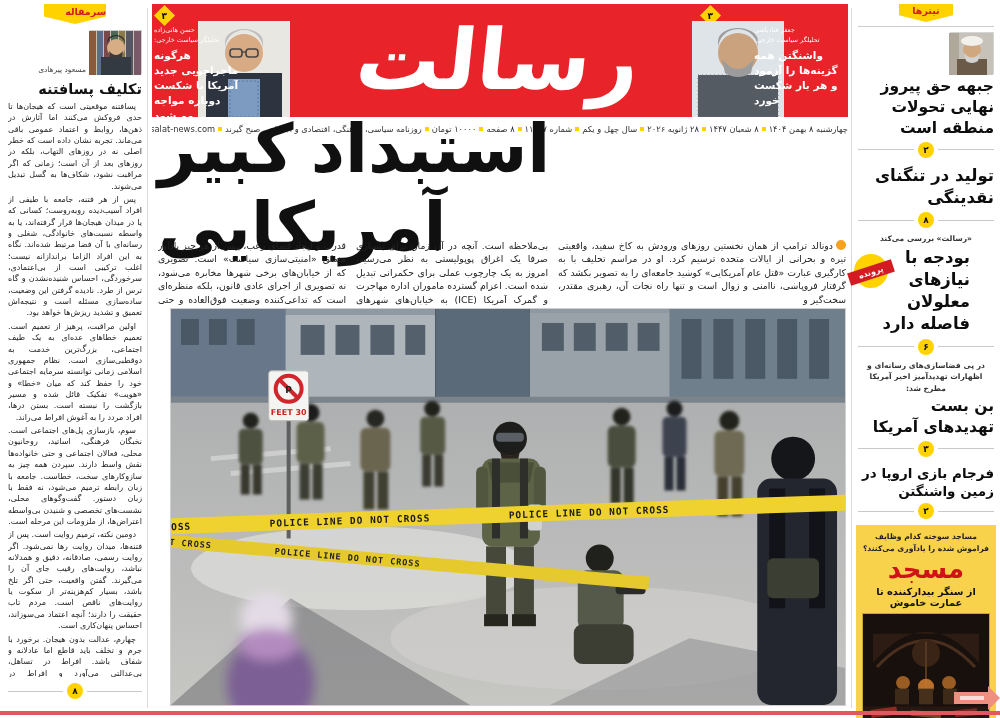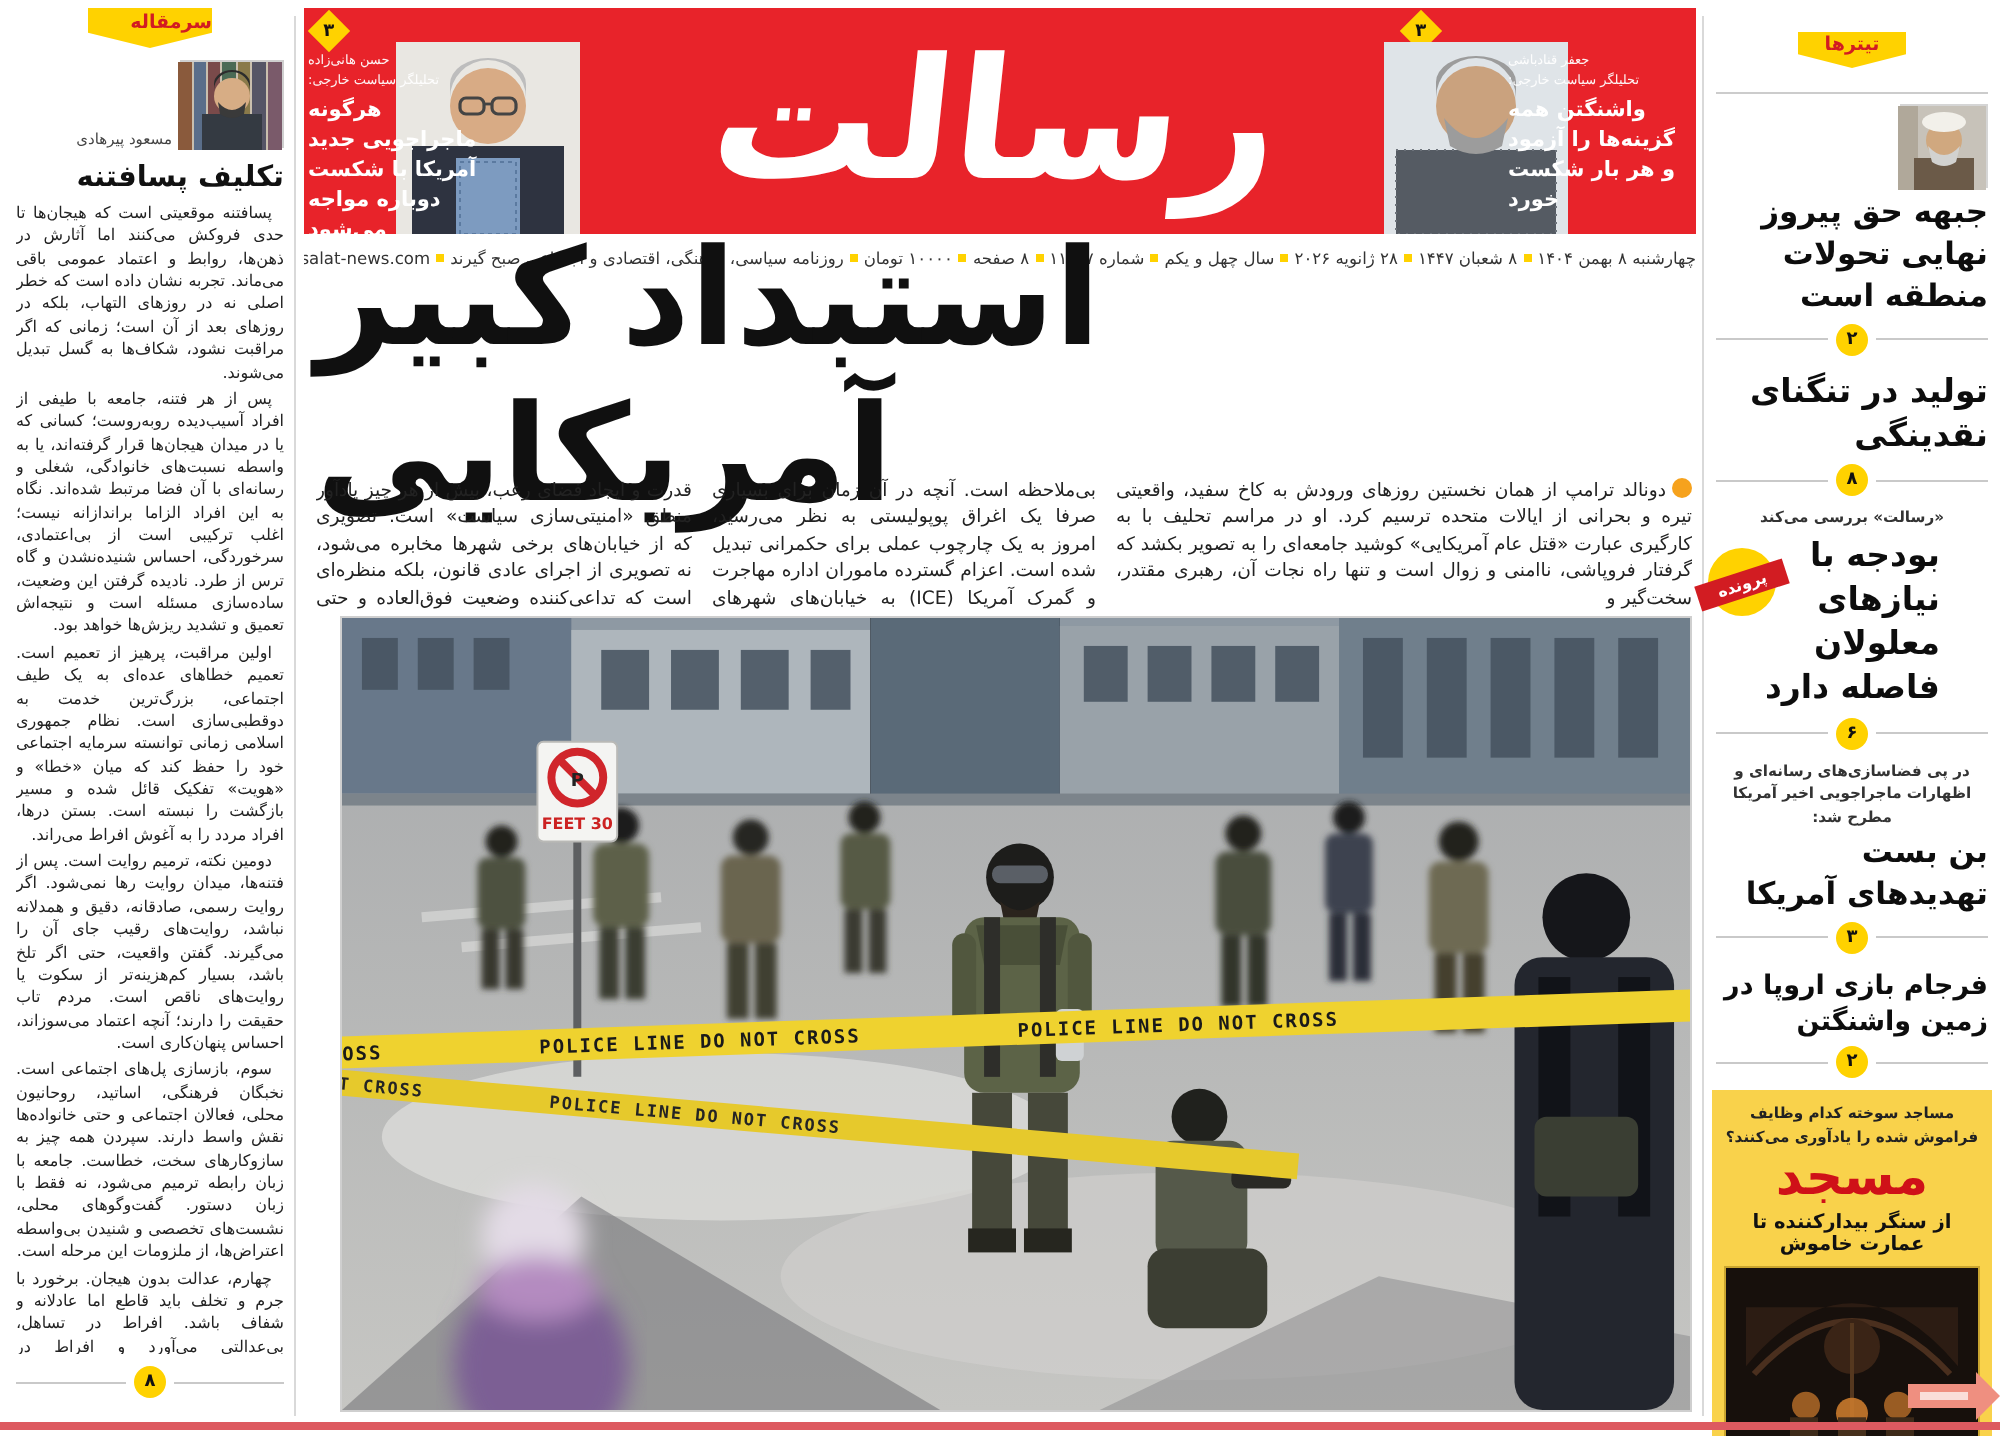--- a/index.html
+++ b/index.html
@@ -64,21 +64,21 @@
   #lead .c2 { width:192px; }
   #lead .c3 { width:188px; }
   .lead-bullet { display:inline-block; width:10px; height:10px; border-radius:50%; background:#f6a21d; margin-left:3px; vertical-align:-1px; }
 
   
   #main-photo { position:absolute; top:308px; left:170px; width:676px; height:398px; border:1px solid #cfcfcf; background:#b7b9ba; }
   #main-photo svg { display:block; width:100%; height:100%; }
 
   
   #sidebar { position:absolute; top:4px; left:856px; width:140px; height:708px; }
-  #sidebar .tag { width:54px; height:18px; margin:12px auto; font-size:9.5px; line-height:13px; }
+  #sidebar .tag { width:54px; height:18px; margin:0 auto; font-size:9.5px; line-height:13px; }
   #sidebar .toprule { height:1px; background:#cccccc; margin:4px 2px 0 2px; }
   .sb-item { padding:5px 2px 0 2px; }
   .sb-kicker { font-size:7.6px; font-weight:bold; color:#333; text-align:center; line-height:1.5; }
   .sb-head { font-weight:bold; color:#0d0d0d; text-align:right; line-height:1.35; margin-top:2px; }
   #sb1-row { display:flex; gap:4px; align-items:center; }
   #sb1-row .sb-kicker { flex:1; }
   #sb1-photo { width:44px; height:42px; flex:0 0 auto; border:1px solid #d5d5d5; }
   .h-lg { font-size:15.5px; }
   .h-xl { font-size:16.5px; }
   .h-md { font-size:13.5px; }
@@ -124,22 +124,22 @@
           <path d="M20 20 q7 8 14 0 l-1 6 q-6 4 -12 0 z" fill="#3a3a3a"></path>
         </svg>
       </div>
       <div id="ed-author">مسعود پیرهادی</div>
     </div>
     <div id="ed-title">تکلیف پسافتنه</div>
     <div id="ed-body">
       <p>پسافتنه موقعیتی است که هیجان‌ها تا حدی فروکش می‌کنند اما آثارش در ذهن‌ها، روابط و اعتماد عمومی باقی می‌ماند. تجربه نشان داده است که خطر اصلی نه در روزهای التهاب، بلکه در روزهای بعد از آن است؛ زمانی که اگر مراقبت نشود، شکاف‌ها به گسل تبدیل می‌شوند.</p>
       <p>پس از هر فتنه، جامعه با طیفی از افراد آسیب‌دیده روبه‌روست؛ کسانی که یا در میدان هیجان‌ها قرار گرفته‌اند، یا به واسطه نسبت‌های خانوادگی، شغلی و رسانه‌ای با آن فضا مرتبط شده‌اند. نگاه به این افراد الزاما براندازانه نیست؛ اغلب ترکیبی است از بی‌اعتمادی، سرخوردگی، احساس شنیده‌نشدن و گاه ترس از طرد. نادیده گرفتن این وضعیت، ساده‌سازی مسئله است و نتیجه‌اش تعمیق و تشدید ریزش‌ها خواهد بود.</p>
       <p>اولین مراقبت، پرهیز از تعمیم است. تعمیم خطاهای عده‌ای به یک طیف اجتماعی، بزرگ‌ترین خدمت به دوقطبی‌سازی است. نظام جمهوری اسلامی زمانی توانسته سرمایه اجتماعی خود را حفظ کند که میان «خطا» و «هویت» تفکیک قائل شده و مسیر بازگشت را نبسته است. بستن درها، افراد مردد را به آغوش افراط می‌راند.</p>
+      <p>سوم، بازسازی پل‌های اجتماعی است. نخبگان فرهنگی، اساتید، روحانیون محلی، فعالان اجتماعی و حتی خانواده‌ها نقش واسط دارند. سپردن همه چیز به سازوکارهای سخت، خطاست. جامعه با زبان رابطه ترمیم می‌شود، نه فقط با زبان دستور. گفت‌وگوهای محلی، نشست‌های تخصصی و شنیدن بی‌واسطه اعتراض‌ها، از ملزومات این مرحله است.</p>
       <p>دومین نکته، ترمیم روایت است. پس از فتنه‌ها، میدان روایت رها نمی‌شود. اگر روایت رسمی، صادقانه، دقیق و همدلانه نباشد، روایت‌های رقیب جای آن را می‌گیرند. گفتن واقعیت، حتی اگر تلخ باشد، بسیار کم‌هزینه‌تر از سکوت یا روایت‌های ناقص است. مردم تاب حقیقت را دارند؛ آنچه اعتماد می‌سوزاند، احساس پنهان‌کاری است.</p>
-      <p>سوم، بازسازی پل‌های اجتماعی است. نخبگان فرهنگی، اساتید، روحانیون محلی، فعالان اجتماعی و حتی خانواده‌ها نقش واسط دارند. سپردن همه چیز به سازوکارهای سخت، خطاست. جامعه با زبان رابطه ترمیم می‌شود، نه فقط با زبان دستور. گفت‌وگوهای محلی، نشست‌های تخصصی و شنیدن بی‌واسطه اعتراض‌ها، از ملزومات این مرحله است.</p>
       <p>چهارم، عدالت بدون هیجان. برخورد با جرم و تخلف باید قاطع اما عادلانه و شفاف باشد. افراط در تساهل، بی‌عدالتی می‌آورد و افراط در سخت‌گیری، کینه می‌سازد. نظام زمانی مقتدر است که عدالتش قابل فهم و قابل دفاع برای افکار عمومی باشد.</p>
     </div>
     <div class="pgrow">
         <div class="ln"></div>
       <div class="pgbadge">۸</div>
       <div class="ln"></div>
       </div>
   </div>
 
   <div class="vrule" style="right:852px; top:8px; height:700px;"></div>
@@ -418,21 +418,21 @@
       </div>
       <div class="sb-head h-xl" style="padding-right:24px;">بودجه با نیازهای معلولان فاصله دارد</div>
       <div class="pgrow">
           <div class="ln"></div>
           <div class="pgbadge">۶</div>
           <div class="ln"></div>
         </div>
     </div>
 
     <div class="sb-item">
-      <div class="sb-kicker">در پی فضاسازی‌های رسانه‌ای و اظهارات ماجراجویی اخیر آمریکا مطرح شد:</div>
+      <div class="sb-kicker">در پی فضاسازی‌های رسانه‌ای و اظهارات تهدیدآمیز اخیر آمریکا مطرح شد:</div>
       <div class="sb-head h-lg">بن بست تهدیدهای آمریکا</div>
       <div class="pgrow">
           <div class="ln"></div>
           <div class="pgbadge">۳</div>
           <div class="ln"></div>
         </div>
     </div>
 
     <div class="sb-item">
       <div class="sb-head h-md">فرجام بازی اروپا در زمین واشنگتن</div>

